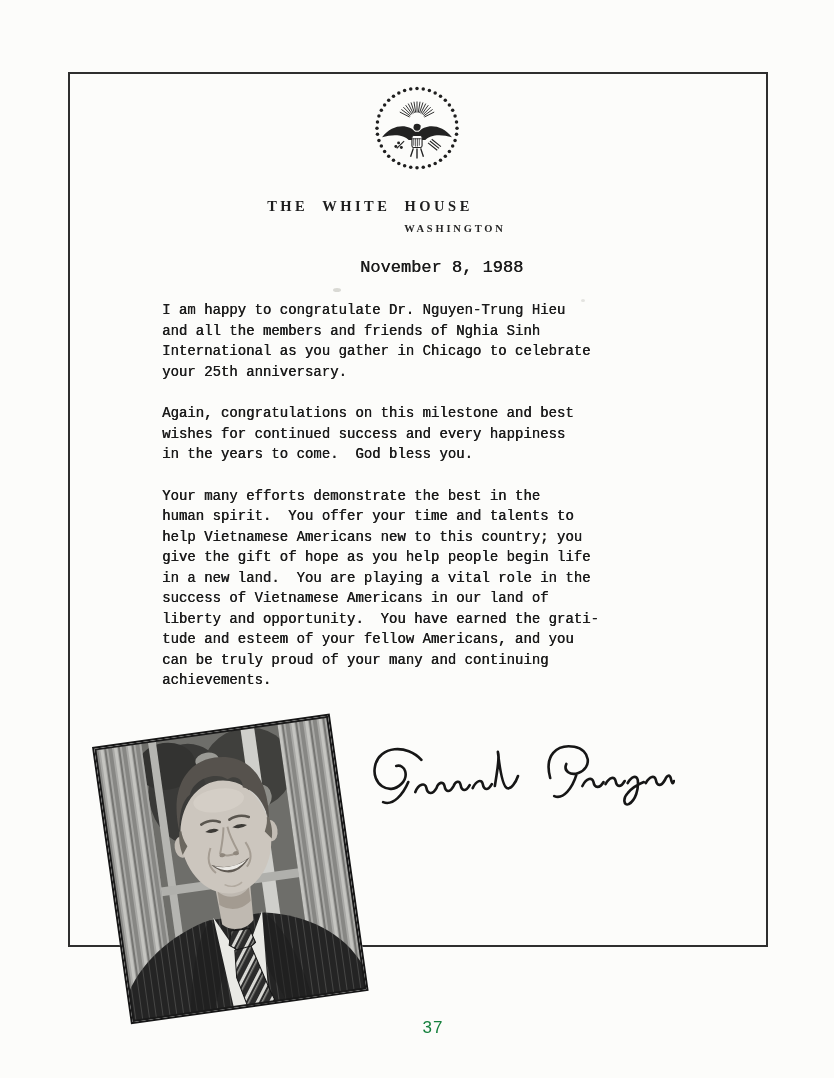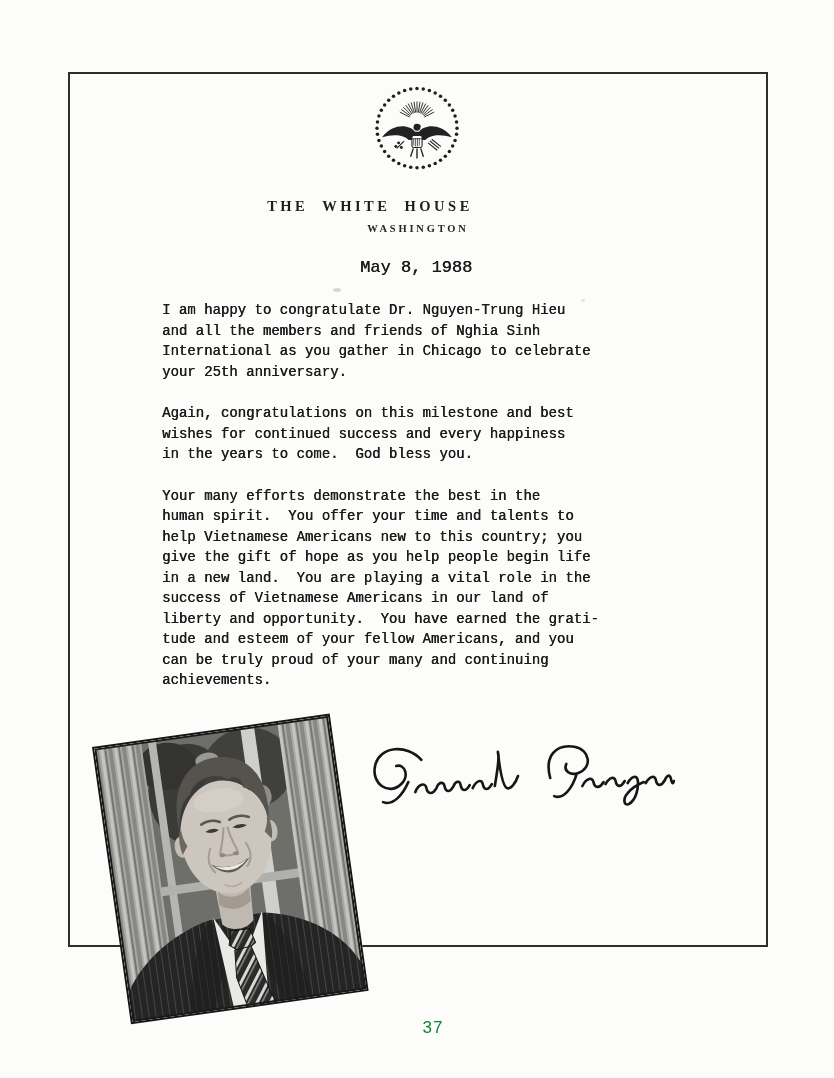--- a/index.html
+++ b/index.html
@@ -32,20 +32,21 @@
     font-family:"Liberation Serif",serif;
     font-size:14.5px;font-weight:600;letter-spacing:3.5px;word-spacing:7px;
     color:#1e1e1e;
   }
   .wh-sub{
     position:absolute;left:68px;width:700px;top:223px;
     text-align:center;
     font-family:"Liberation Serif",serif;
     font-size:10.5px;font-weight:600;letter-spacing:2.8px;
     color:#262626;
+    padding-left:37px;
   }
   .typewriter{
     font-family:"Liberation Mono","DejaVu Sans Mono",monospace;
     color:var(--ink);
     text-shadow:0.4px 0 0 currentColor;
   }
   .date{
     position:absolute;left:360px;top:258px;
     font-size:17px;
   }
@@ -159,21 +160,21 @@
       <circle cx="30" cy="64" r="1.6" fill="#222"></circle>
         <circle cx="27" cy="68" r="1.6" fill="#222"></circle>
         <circle cx="33" cy="69" r="1.6" fill="#222"></circle>
       <path d="M64 62 L74 70 M66 60 L76 68 M62 64 L72 72" stroke="#222" stroke-width="1.2"></path>
     </g>
   </svg>
 
   <div class="wh-title">THE WHITE HOUSE</div>
   <div class="wh-sub">WASHINGTON</div>
 
-  <div class="date typewriter">May 8, 1988</div>
+  <div class="date typewriter">November 8, 1988</div>
 
   <div class="letter-body typewriter">
     <p class="para">I am happy to congratulate Dr. Nguyen-Trung Hieu
 and all the members and friends of Nghia Sinh
 International as you gather in Chicago to celebrate
 your 25th anniversary.</p>
     <p class="para">Again, congratulations on this milestone and best
 wishes for continued success and every happiness
 in the years to come.  God bless you.</p>
     <p class="para">Your many efforts demonstrate the best in the

